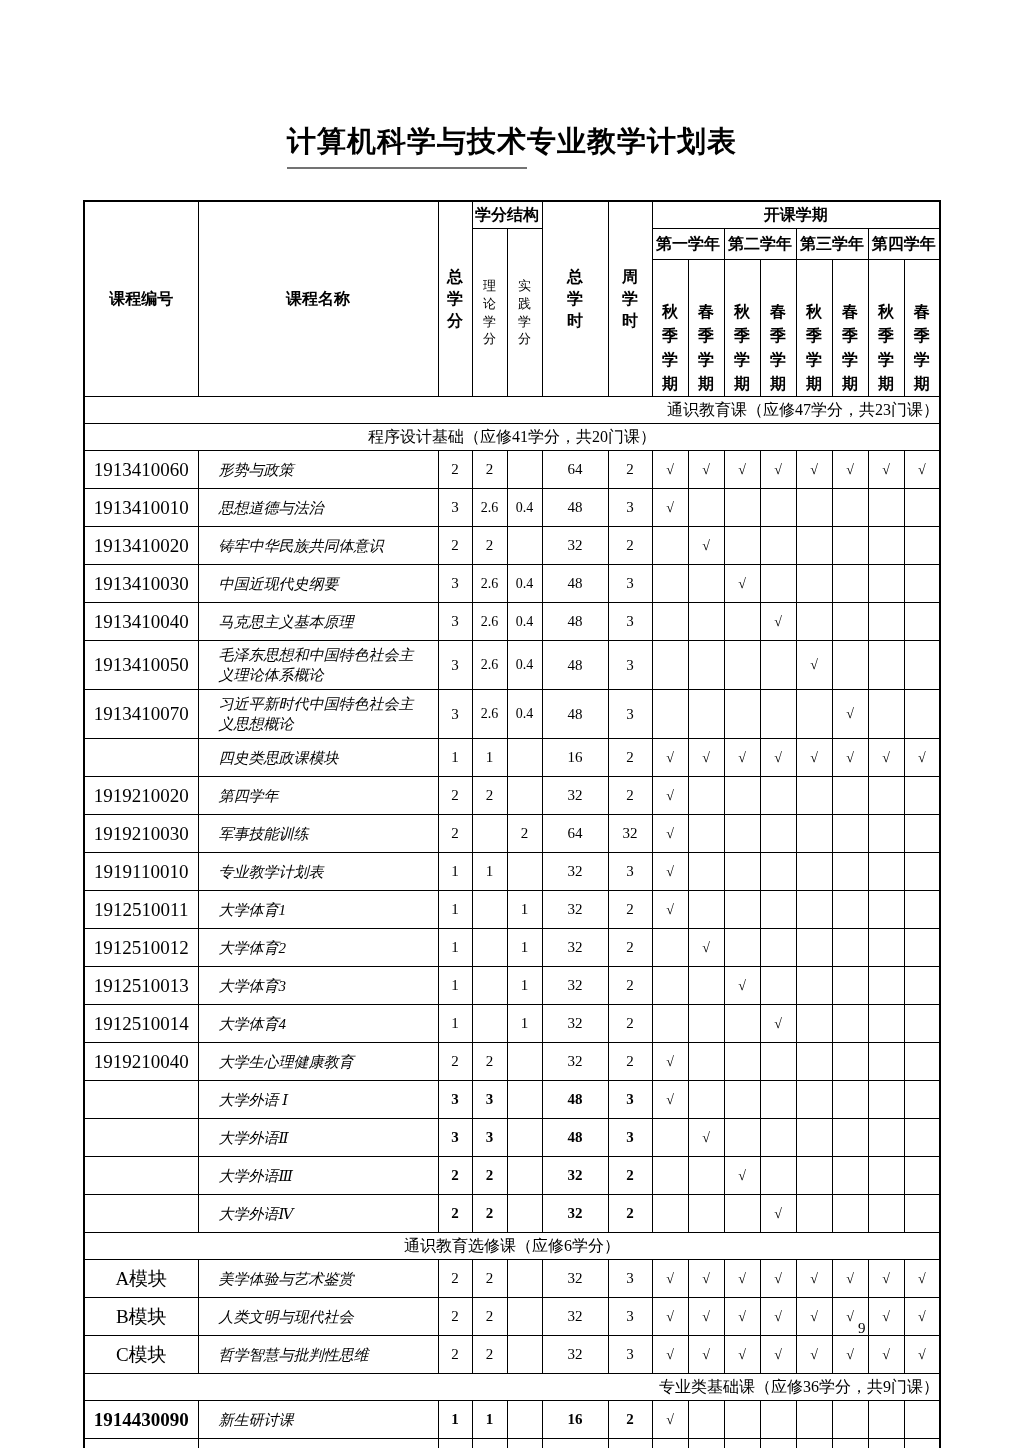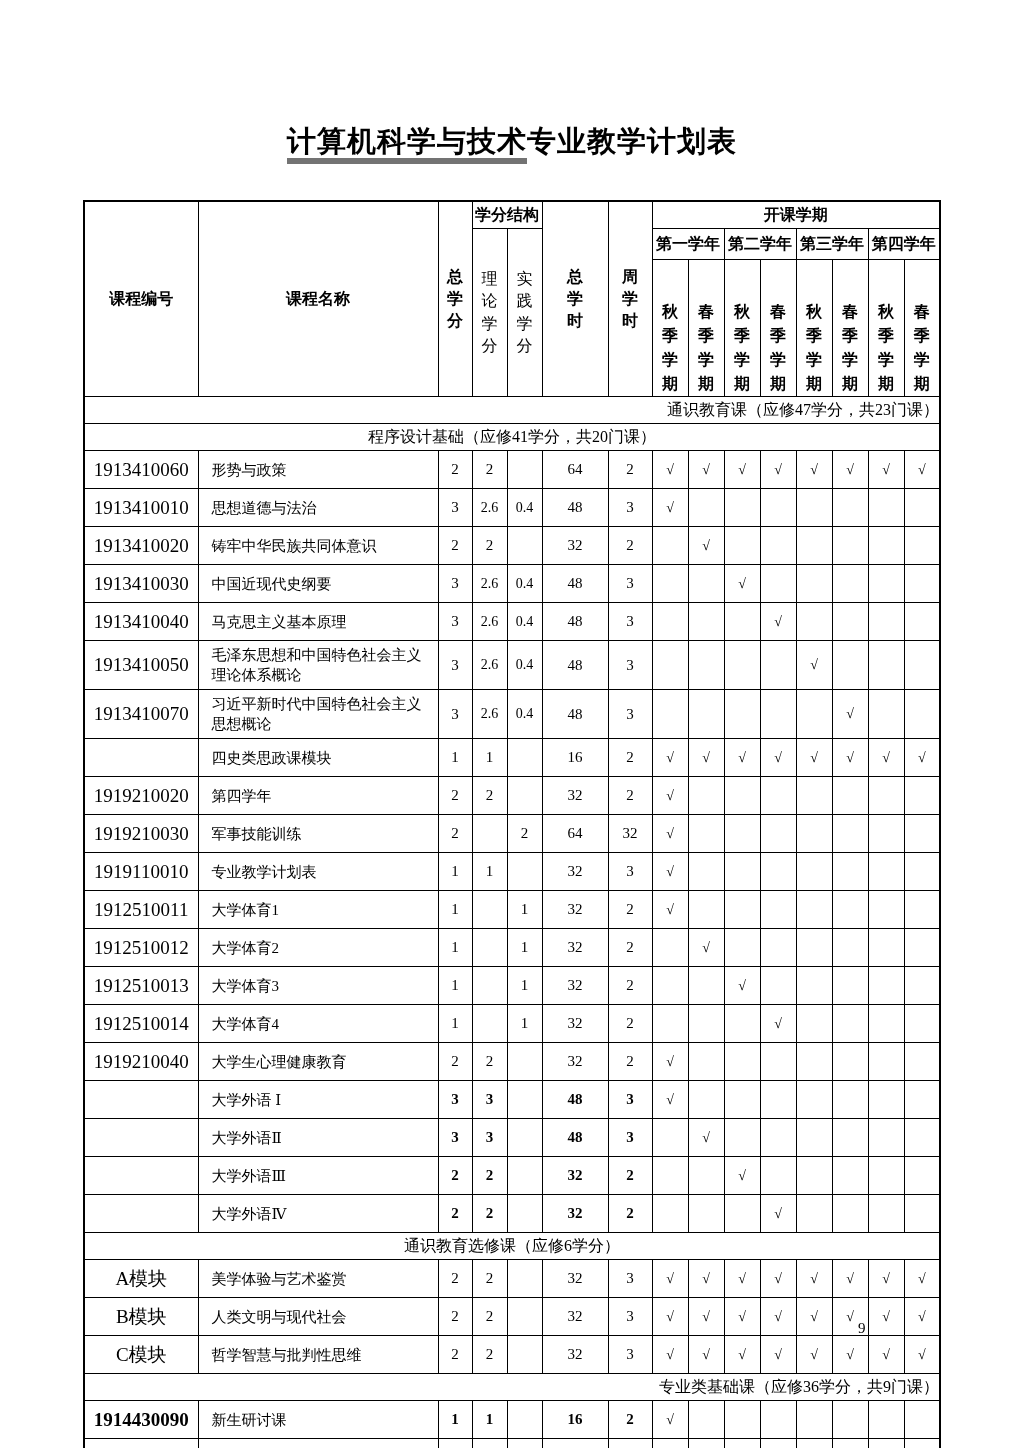--- a/index.html
+++ b/index.html
@@ -9,21 +9,21 @@
     font-family:"Liberation Serif","DejaVu Serif",serif;
     position:relative;
   }
   .title {
     text-align:center;
     padding-top:122px;
     font-size:29px;
     font-weight:bold;
     letter-spacing:1px;
   }
-  .title .u { border-bottom:6px solid #737373; padding-bottom:1px; }
+  .title .u { border-bottom:2px solid #737373; padding-bottom:10px; }
 
   table.plan {
     margin:38px 0 0 83px;
     width:858px;
     border-collapse:collapse;
     table-layout:fixed;
     border:2px solid #000;
   }
   .plan th, .plan td {
     border:1px solid #000;
@@ -35,29 +35,29 @@
   .plan thead th {
     font-family:"Liberation Sans","DejaVu Sans",sans-serif;
     font-weight:bold;
     font-size:16px;
   }
   th.h-small  { font-size:11px; font-weight:normal; font-family:"Liberation Serif","DejaVu Serif",serif; height:26px; }
   th.h-kk     { font-size:17px; height:26px; }
   th.h-year   { font-size:11px; font-weight:normal; font-family:"Liberation Serif","DejaVu Serif",serif; height:30px; }
   th.h-sem    { font-size:10px; font-weight:normal; font-family:"Liberation Serif","DejaVu Serif",serif; height:70px; }
   .v { display:block; width:1.15em; margin:0 auto; word-break:break-all; line-height:1.38; white-space:normal; }
-  th.h-struct2 .v { font-size:16px; font-weight:normal; font-family:"Liberation Serif","DejaVu Serif",serif; }
+  th.h-struct2 .v { font-size:13px; font-weight:normal; font-family:"Liberation Serif","DejaVu Serif",serif; }
   th.h-sem .v { line-height:1.5;margin-top:40px; }
 
   tbody td { height:29px; font-size:15px; }
   td.sec { height:26px; font-size:16px; }
   td.sec.left { text-align:right; padding-left:8px; }
   td.sec.center { text-align:center; }
   td.id  { font-size:19px; }
-  td.name { text-align:left; padding:4px 13px; line-height:20px; }
+  td.name { text-align:left; padding:4px 20px; line-height:20px;font-style:italic; }
   td.num {}
   td.dec { font-size:14px; }
   td.chk { font-size:14px; }
   tr.bold-row td.id,
   tr.bold-row td.num,
   tr.bold-row td.dec { font-weight:bold; }
 
   .page-number {
     position:absolute;
     left:858px; top:1320px;

